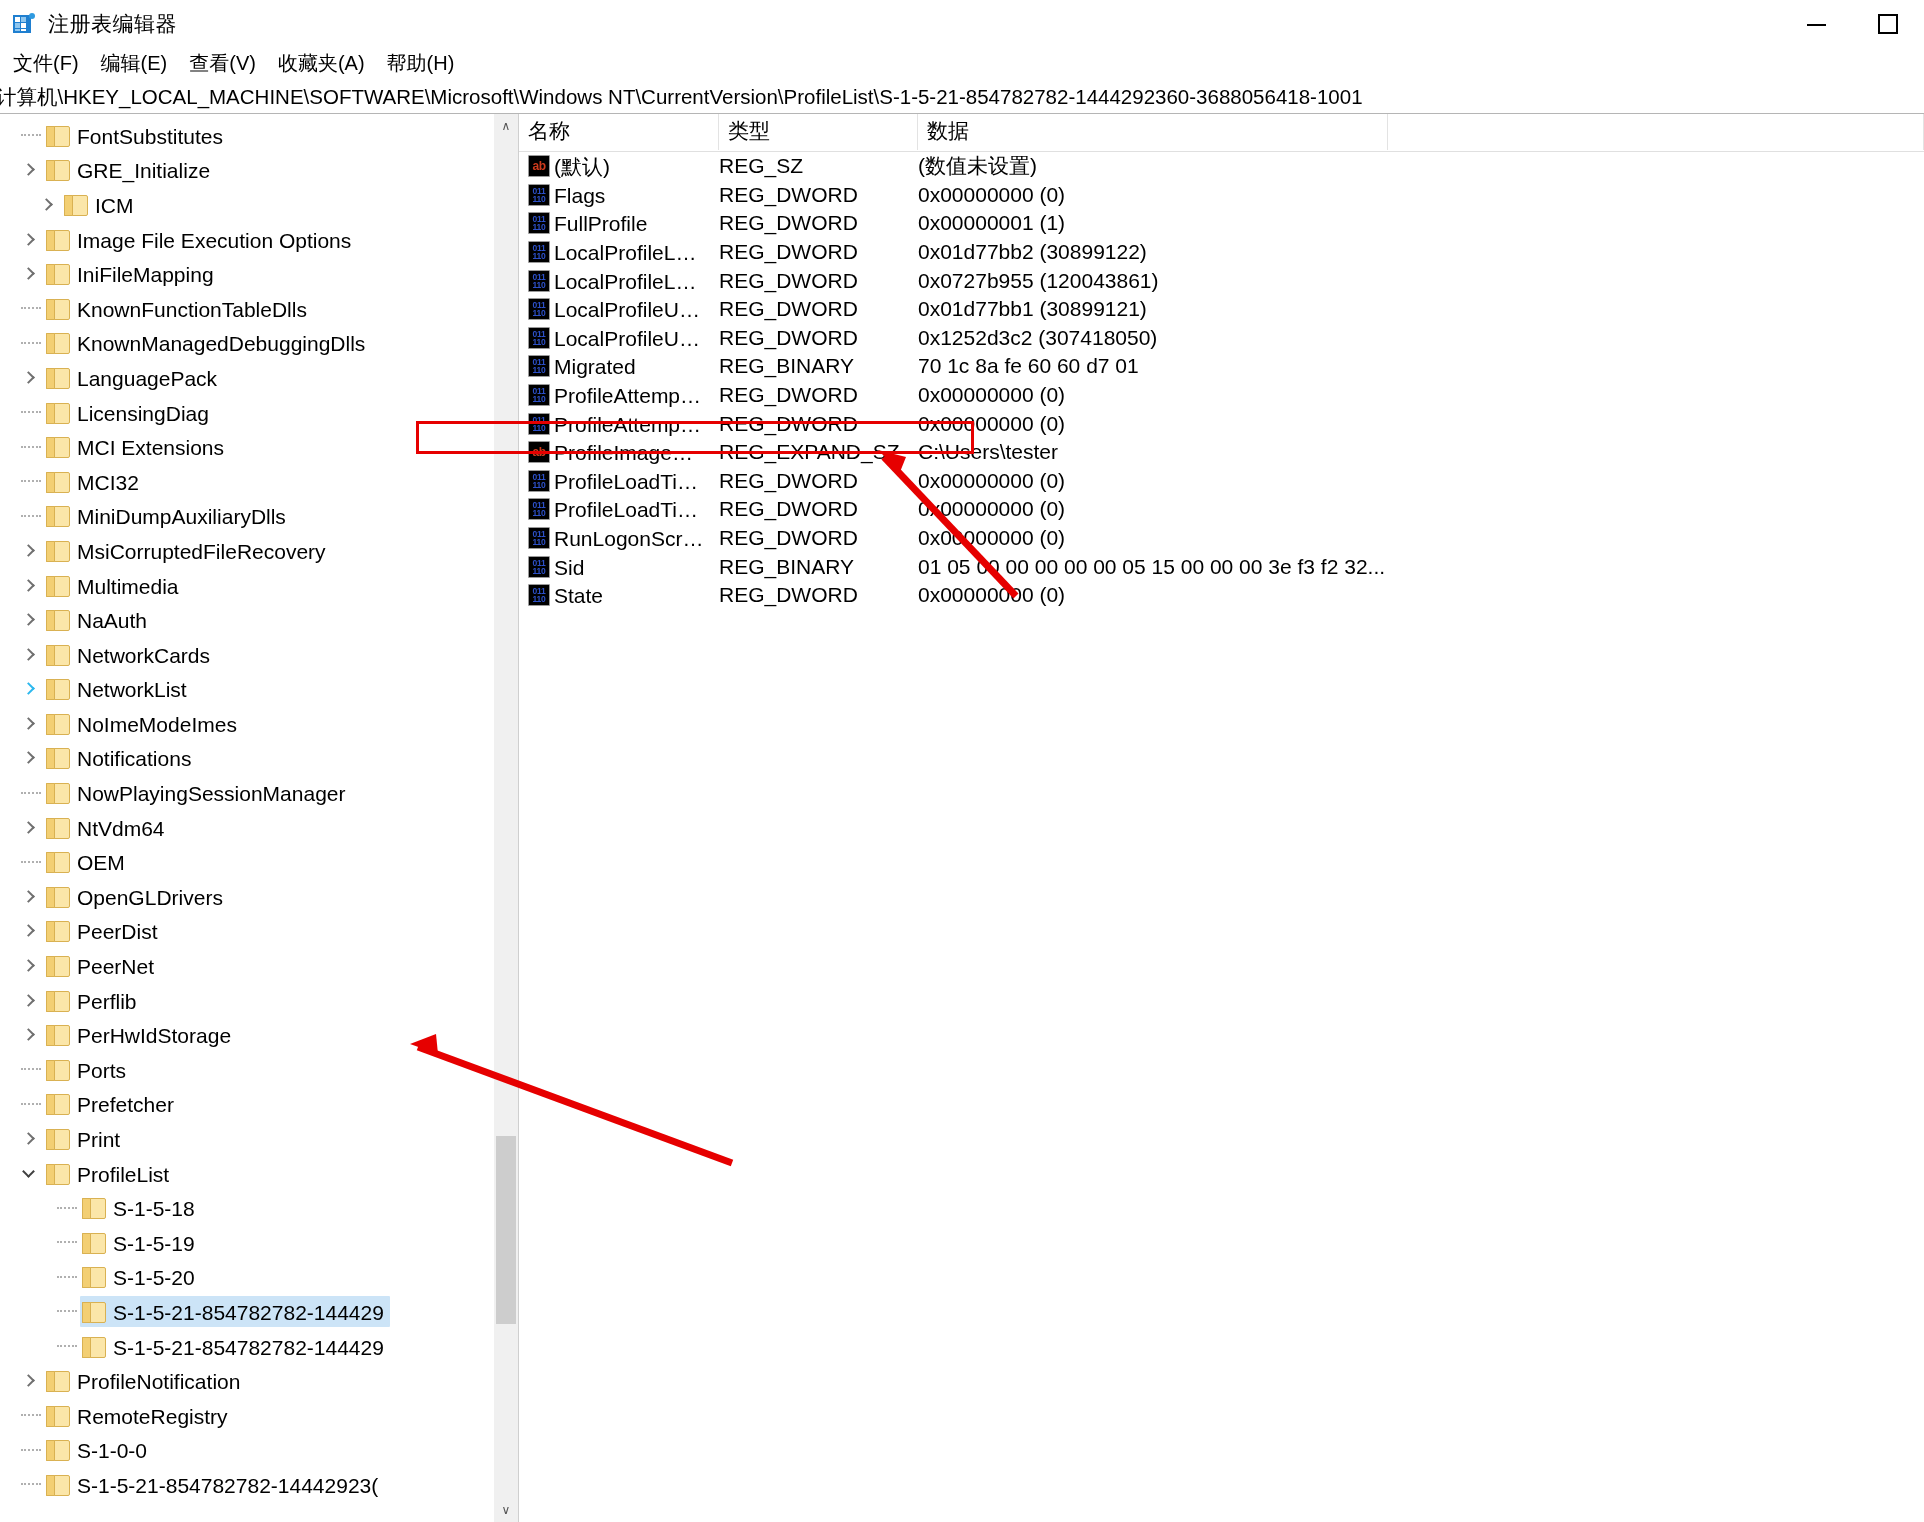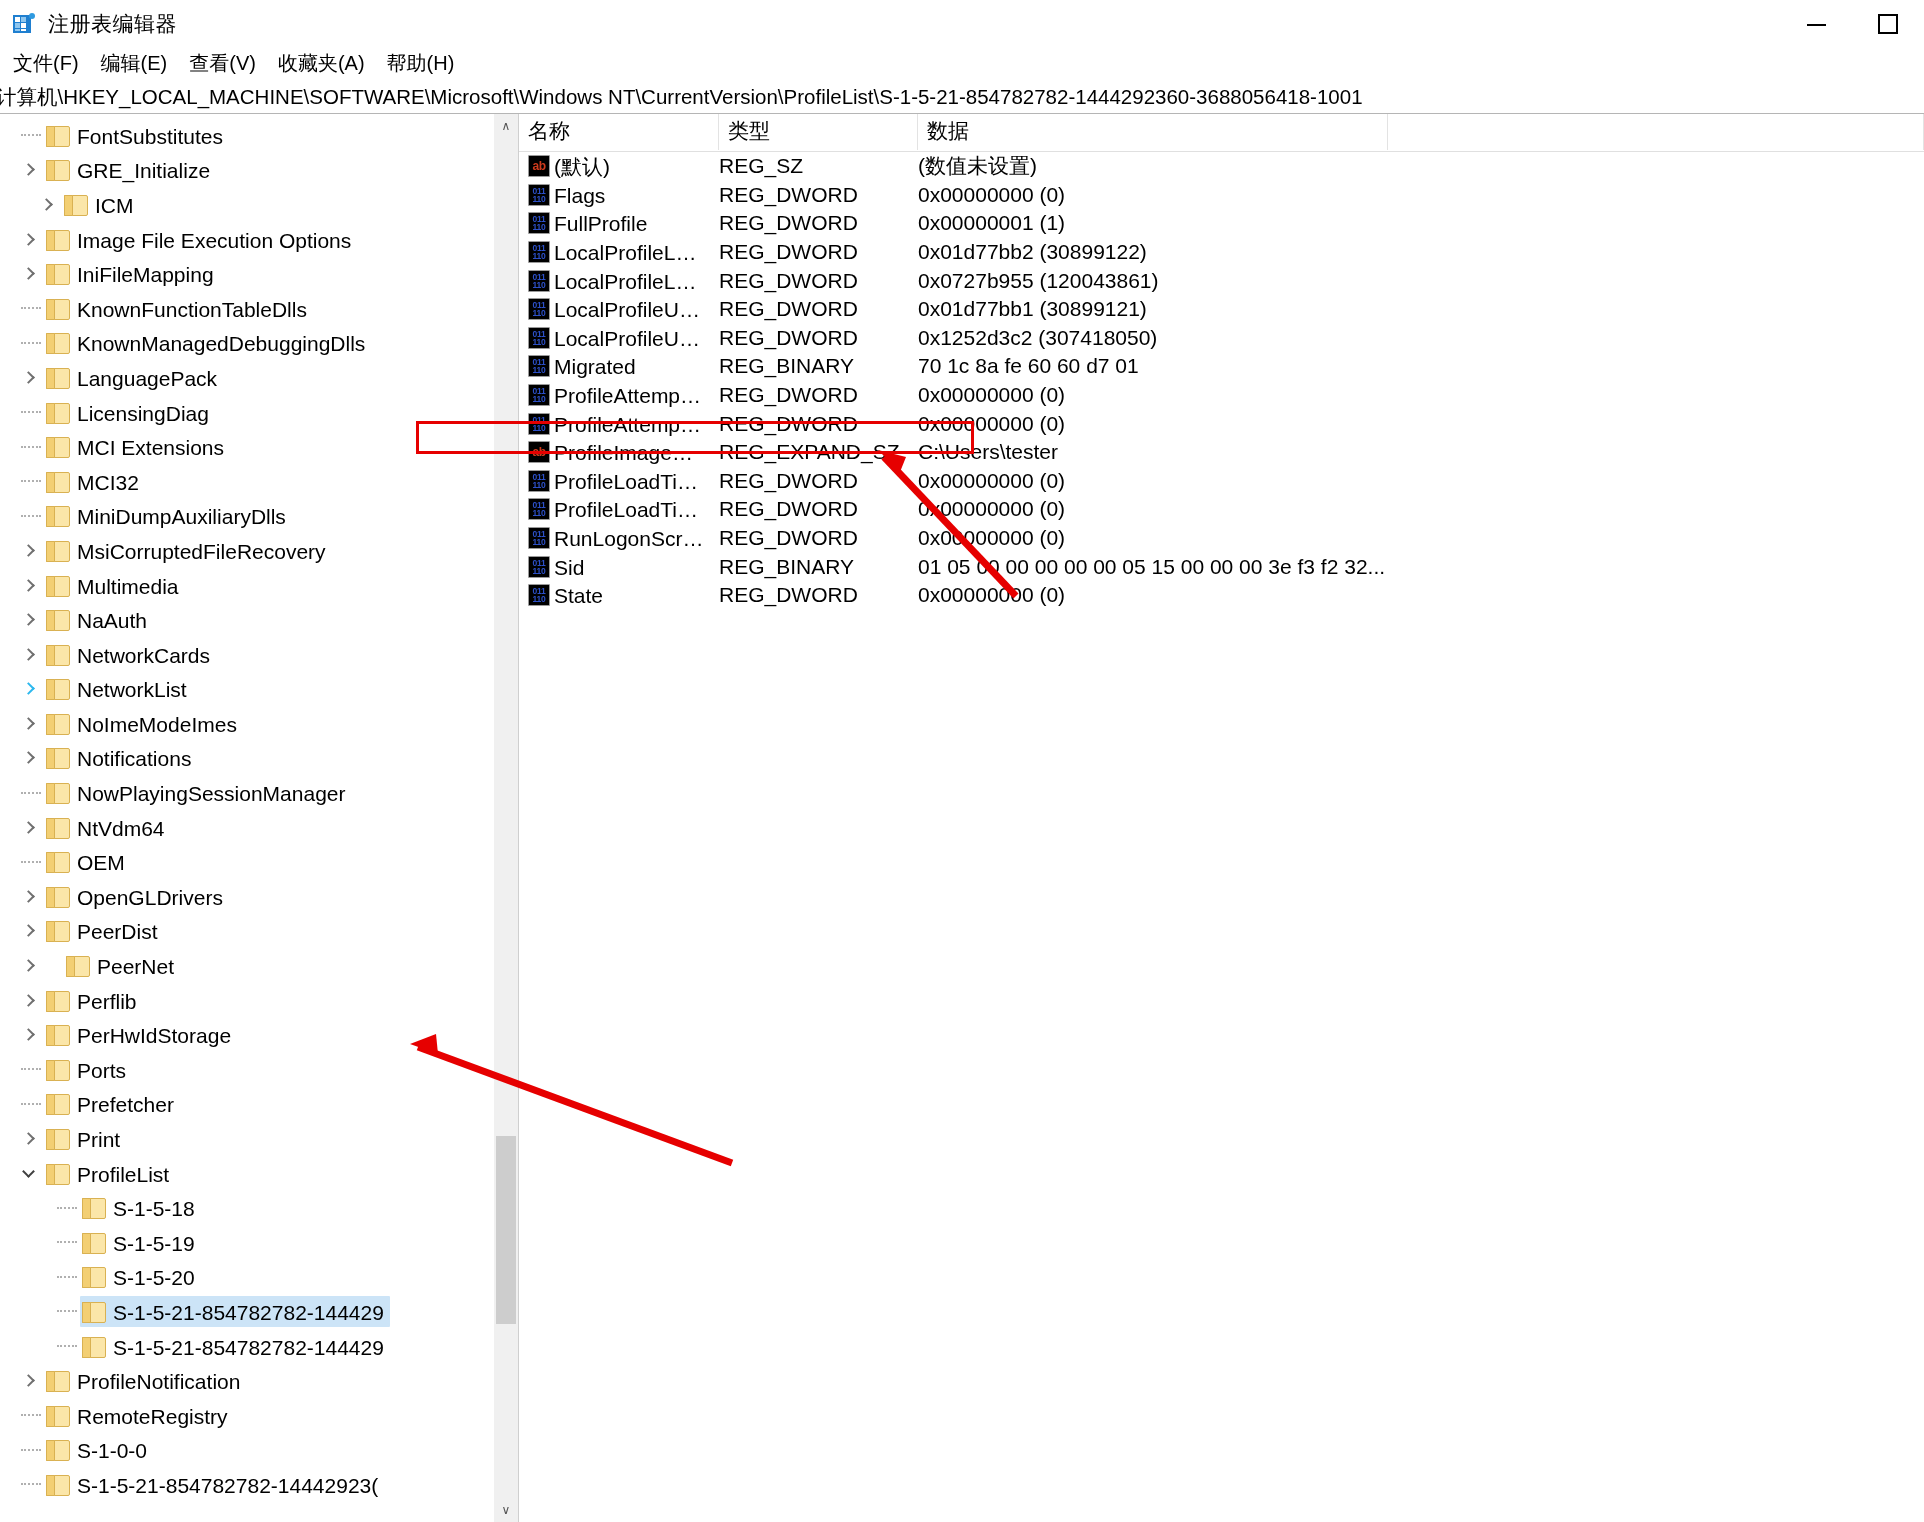--- a/index.html
+++ b/index.html
@@ -541,21 +541,21 @@
         </div>
         <div class="tnode" style="padding-left: 14px;">
           <div class="twist">
             <div class="chev"></div>
           </div>
           <div class="tlabel-wrap">
             <div class="folder"></div>
             <span class="tlabel">PeerDist</span>
           </div>
         </div>
-        <div class="tnode" style="padding-left: 14px; gap: 20px;">
+        <div class="tnode" style="padding-left: 14px;">
           <div class="twist">
             <div class="chev"></div>
           </div>
           <div class="tlabel-wrap">
             <div class="folder"></div>
             <span class="tlabel">PeerNet</span>
           </div>
         </div>
         <div class="tnode" style="padding-left: 14px;">
           <div class="twist">

